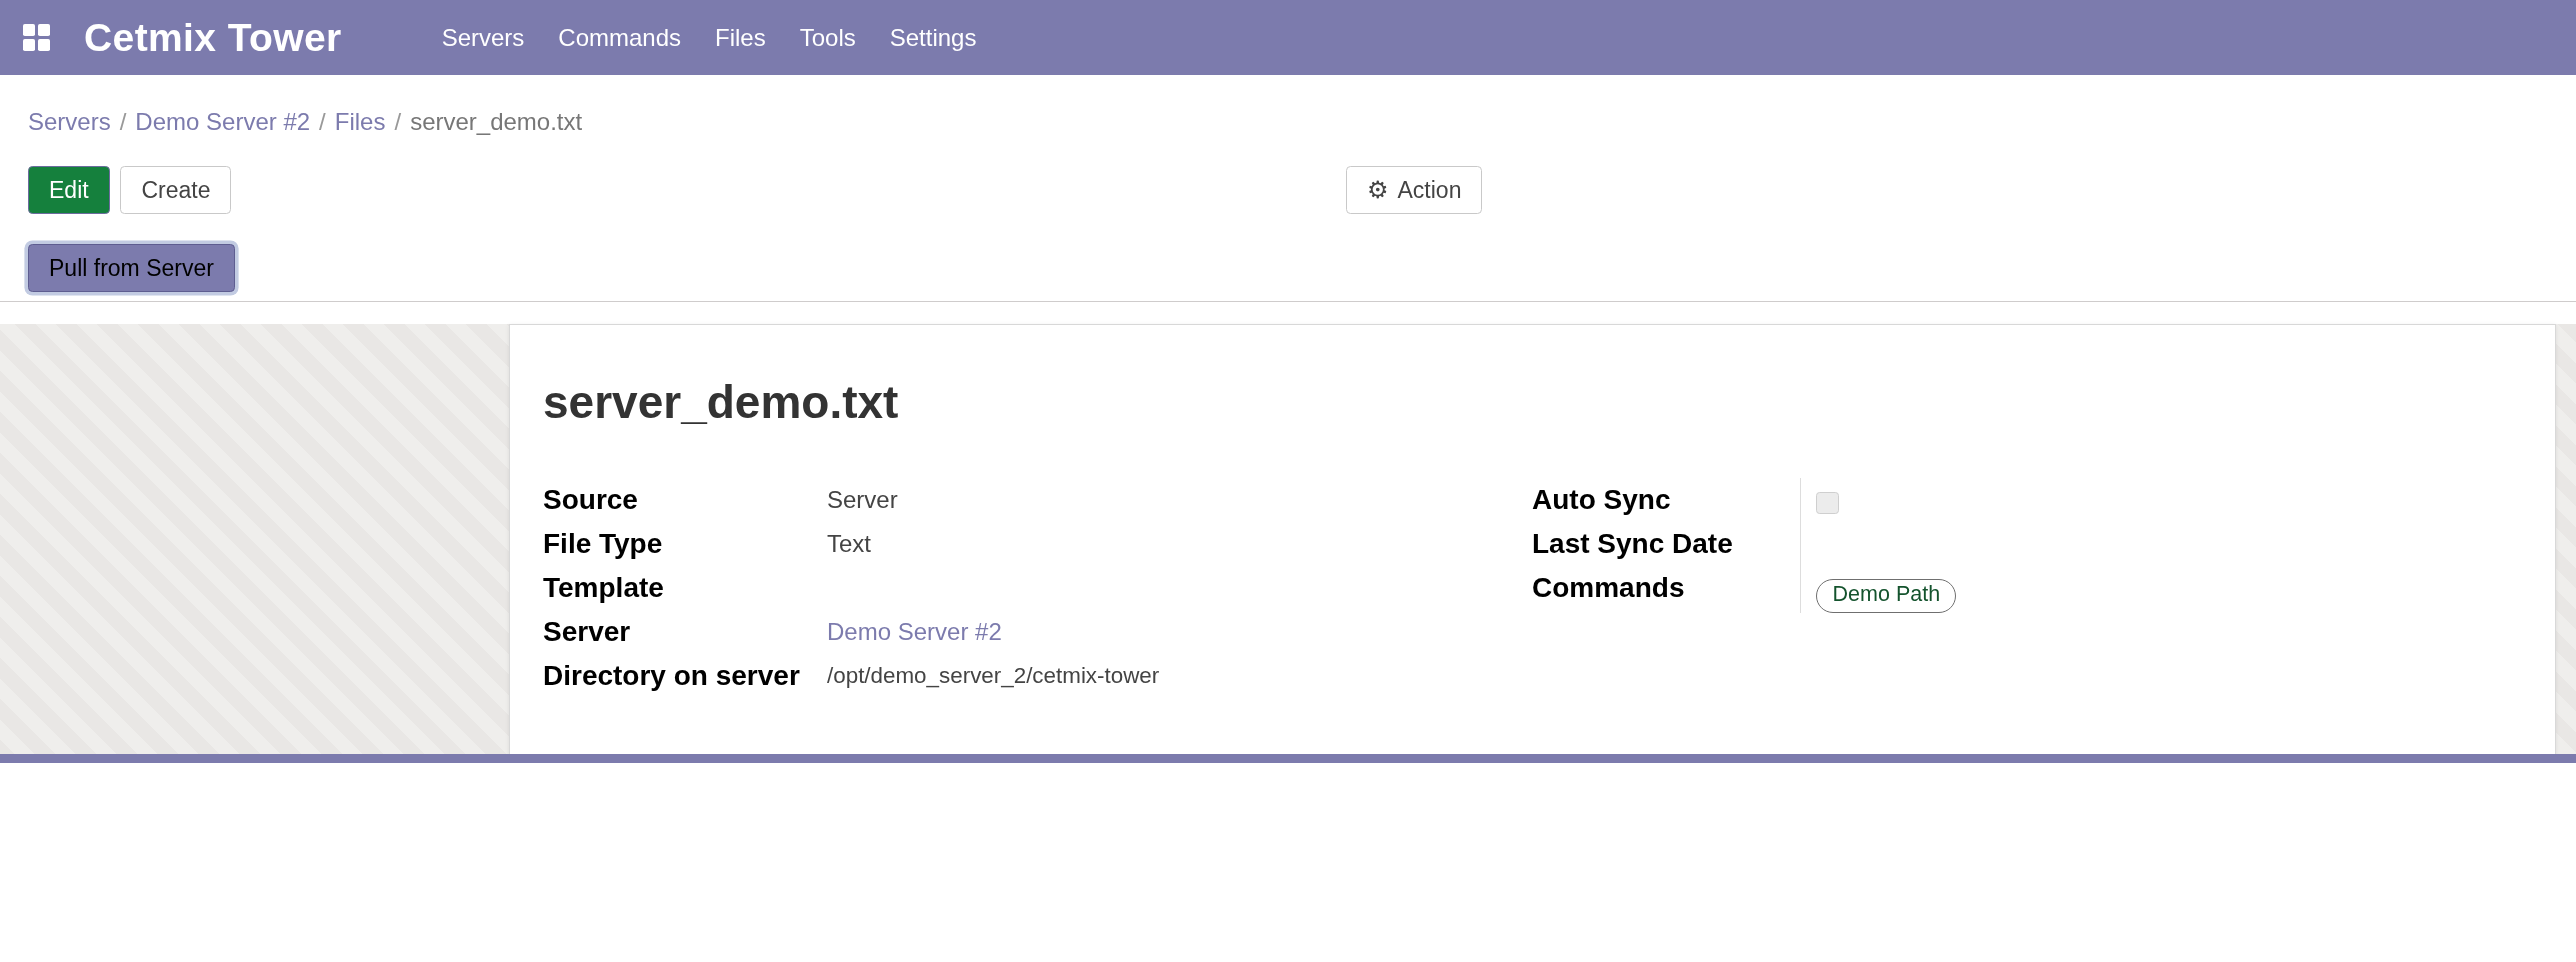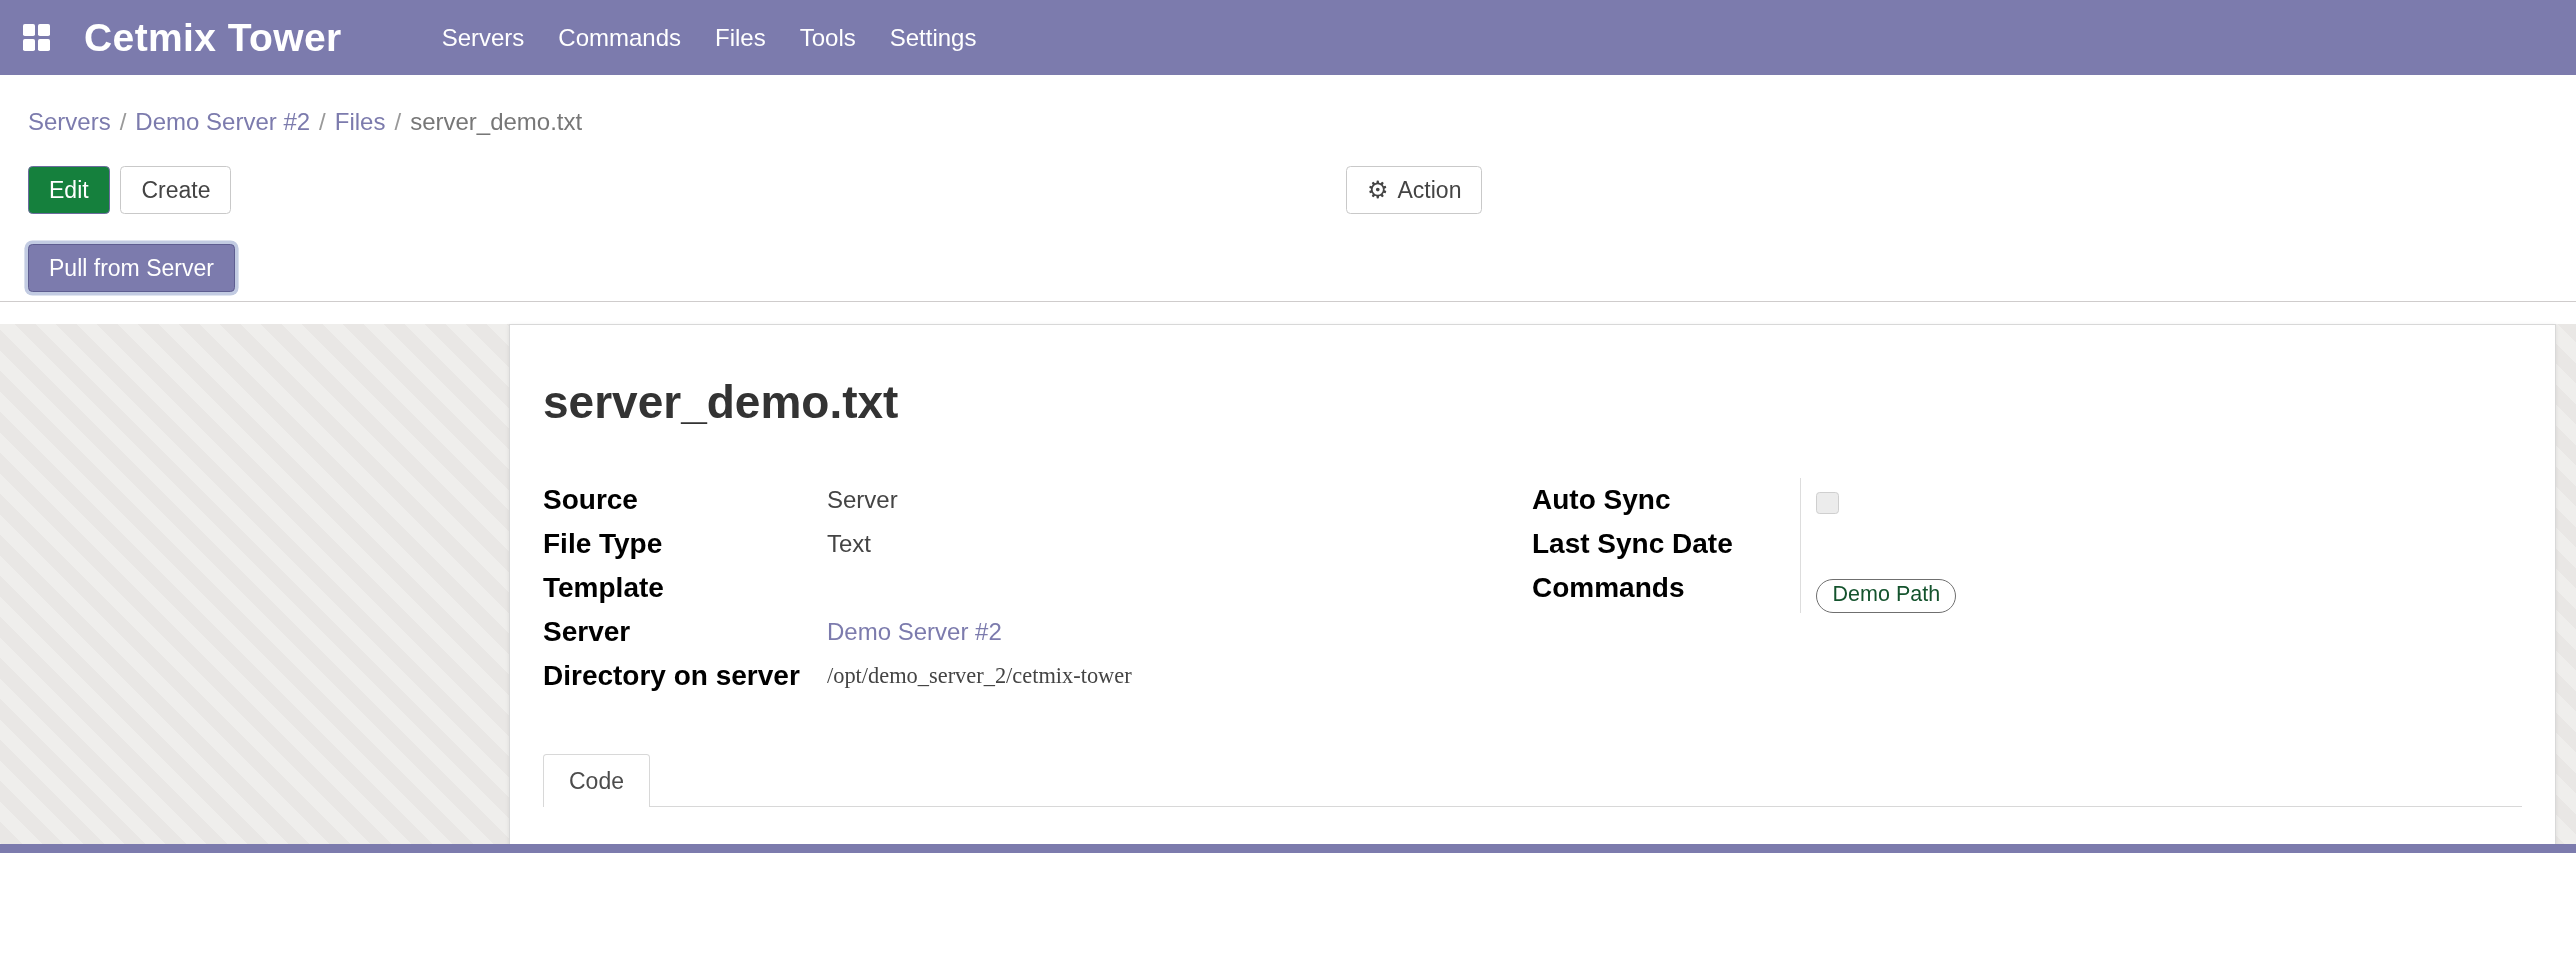--- a/index.html
+++ b/index.html
@@ -1,19 +1,19 @@
 <!DOCTYPE html>
 <html style="font-size:14.4px"><head>
 <meta charset="utf-8">
 <style>
   * { margin:0; padding:0; box-sizing:border-box; }
   html,body { background:#fff; }
   body { font-family:"Liberation Sans", sans-serif; color:#444; }
 
-  .app { position:relative; width:2576px; height:853px; overflow:hidden; background:#fff; }
+  .app { position:relative; width:2576px; height:763px; overflow:hidden; background:#fff; }
 
   
   .navbar { height:75px; background:#7c7bad; display:flex; align-items:center; padding:0 23px; color:#fff; }
   .apps-icon { width:27px; height:27px; display:grid; grid-template-columns:1fr 1fr; grid-template-rows:1fr 1fr; gap:3.6px; margin-right:34px; cursor:pointer; flex:none; }
   .apps-icon i { background:#fff; border-radius:1.8px; display:block; }
   .brand { font-size:39px; font-weight:bold; letter-spacing:0.4px; margin-right:83px; white-space:nowrap; cursor:pointer; }
   .menu { display:flex; align-items:stretch; height:100%; }
   .menu-item { display:flex; align-items:center; padding:0 17px; font-size:24px; cursor:pointer; white-space:nowrap; }
 
   
@@ -24,42 +24,42 @@
   .crumb-current { color:#777; }
 
   .button-row { position:relative; padding:21.5px 28px 10.8px 28px; display:flex; gap:10.8px; }
   .btn { font-size:23px; line-height:28px; padding:9px 20px; border-radius:4.5px; border:0.9px solid transparent; cursor:pointer; font-family:inherit; white-space:nowrap; }
   .btn-primary { background:#15803d; color:#fff; border-color:#6c6b9e; }
   .btn-default { background:#fff; color:#444; border-color:#c9c9c9; }
   .action-btn { position:absolute; left:1346px; top:21.5px; display:flex; align-items:center; gap:9px; }
   .gear { font-size:24px; line-height:28px; }
 
   .statusbar { padding:19px 28px 9px 28px; border-bottom:0.9px solid #cfcccc; }
-  .pull-btn { background:#7c7bad; color:#ffffff; border:0.9px solid #5e5d90; box-shadow:0 0 0 3.6px #c2cbe2; }
+  .pull-btn { background:#7c7bad; color:#000000; border:0.9px solid #5e5d90; box-shadow:0 0 0 3.6px #c2cbe2; }
 
   
   .content { height:662px; position:relative;
     background:repeating-linear-gradient(45deg,#efeeec 0px,#efeeec 14.4px,#e9e7e5 14.4px,#e9e7e5 29px); }
 
   .sheet { position:relative; margin-left:509px; margin-top:22.4px; width:2047px; height:626px;
     background:#fff; border:0.9px solid #d8d8d8; box-shadow:0 0.9px 4.5px rgba(0,0,0,.08); padding:49px 33px 0 33px; }
 
   .sheet-title { font-size:46px; line-height:56px; font-weight:bold; color:#333; }
 
   .form-grid { display:flex; margin-top:48px; }
   .fg-col-left { width:989px; flex:none; }
   .fg-col-right { flex:1; }
   .frow { display:flex; min-height:44px; align-items:flex-start; }
   .flabel { flex:none; font-size:28px; line-height:32px; padding-top:5.4px; font-weight:bold; color:#000000; }
   .fg-col-left .flabel { width:284px; }
   .fg-col-right .flabel { width:268px; }
   .fvalue { font-size:24px; line-height:32px; padding-top:5.4px; color:#444; min-height:44px; flex:1; }
   .fg-col-right .fvalue { border-left:0.9px solid #ddd; padding-left:15.3px; }
   .fvalue a { color:#7c7bad; text-decoration:none; cursor:pointer; }
-  .mono { font-family:Liberation Serif, serif; font-size:22.4px; }
+  .mono { font-family:Liberation Sans, sans-serif; font-size:22.4px; }
 
   .checkbox { width:22.4px; height:22.4px; background:#ececec; border:0.9px solid #cfcfcf; border-radius:3.6px; margin-top:8px; cursor:pointer; }
 
   .tag { display:inline-block; border:1.8px solid #6f6f6f; border-radius:897px; padding:0.9px 15.3px 2.7px 15.3px; font-size:21.5px; line-height:29px; color:#14532d; margin-top:7px; background:#fff; }
 
   
   .notebook { margin-top:56px; border-bottom:0.9px solid #d8d8d8; display:flex; align-items:flex-end; }
   .tab { font-size:23px; line-height:28px; color:#4c4c4c; padding:11.7px 25px; background:#fff;
     border:0.9px solid #d8d8d8; border-bottom:none; border-top-left-radius:3.6px; border-top-right-radius:3.6px;
     margin-bottom:-0.9px; cursor:pointer; }

